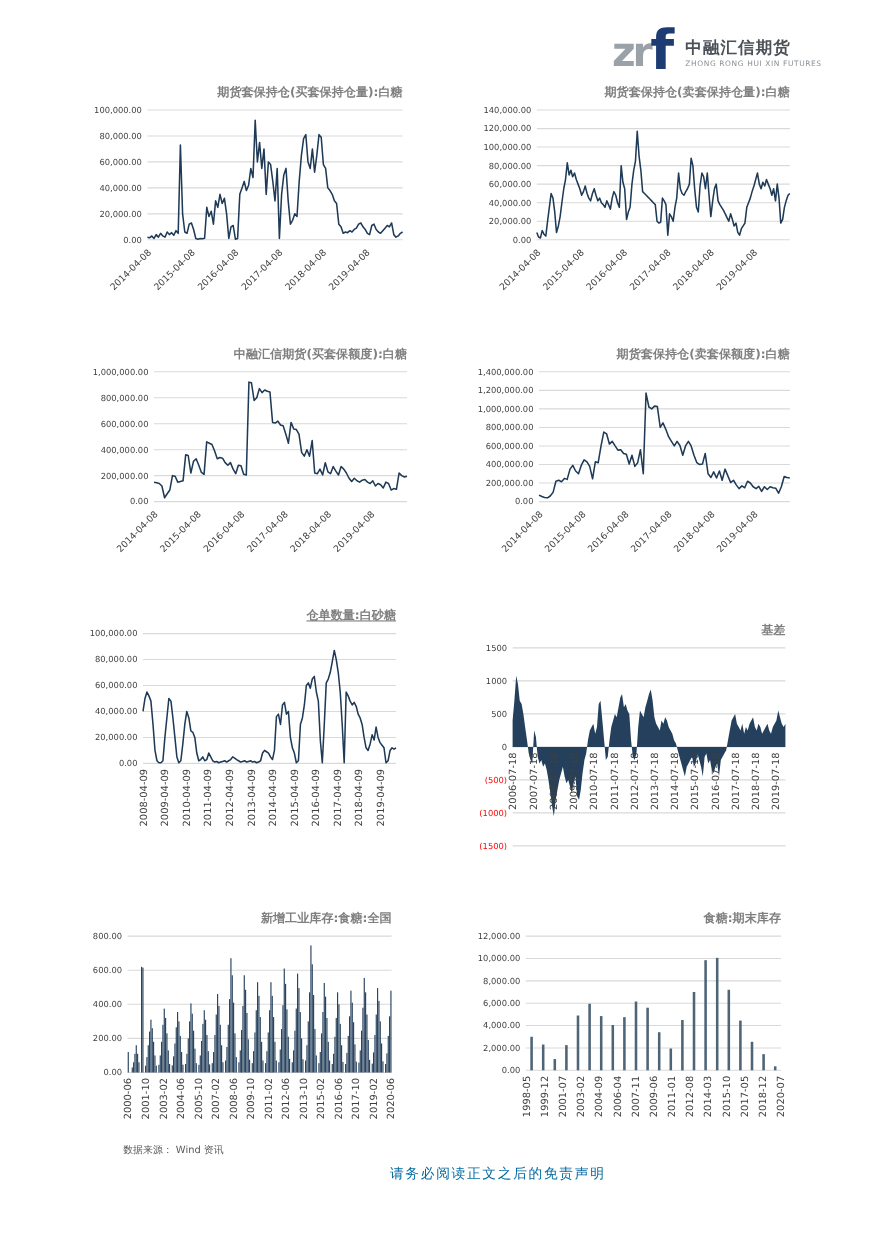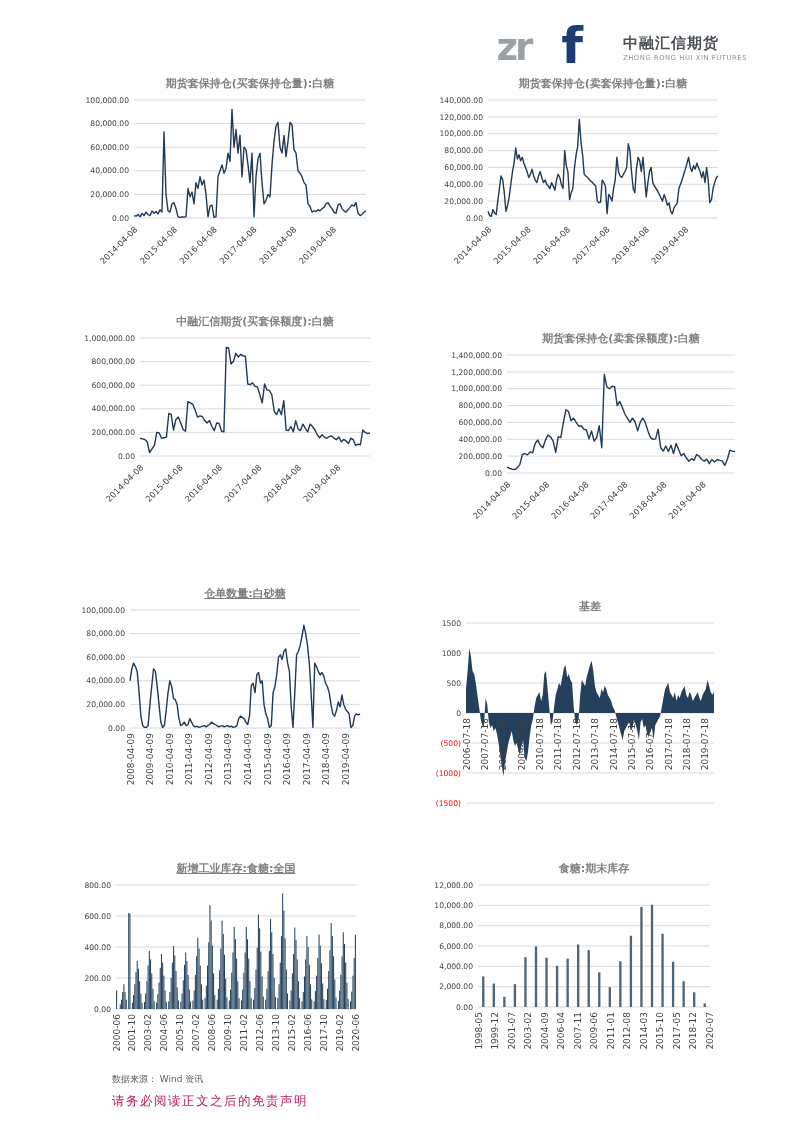--- a/index.html
+++ b/index.html
@@ -1,36 +1,36 @@
 <!DOCTYPE html>
 <html><head>
 <meta charset="utf-8">
 <style>
   * { box-sizing: border-box; }
   html,body { margin:0; padding:0; background:#ffffff; }
   body { width:793px; height:1122px; font-family:"DejaVu Sans","Liberation Sans",sans-serif; }
   .page { position:relative; width:793px; height:1122px; overflow:hidden; background:#fff; }
 
   header { display:flex; justify-content:flex-end; padding:16px 46px 0 0; height:62px; }
-  .logo { display:flex; align-items:flex-end;gap:30px; }
+  .logo { display:flex; align-items:flex-end; }
   .logo-zr { color:#9ba1a8; font-size:37px; font-weight:bold; line-height:0.72; letter-spacing:-3px; }
   .logo-f  { color:#1e3c74; font-size:50px; font-weight:bold; line-height:0.62; margin-left:1px; }
   .logo-names { margin-left:10px; }
   .logo-cn { font-size:15px; font-weight:bold; color:#4c5158; letter-spacing:1px; line-height:1; }
   .logo-en { font-size:6.8px; color:#8a9097; letter-spacing:0.55px; margin-top:3px; }
 
   .charts { display:grid; grid-template-columns:330px 330px; column-gap:18px; row-gap:44px; padding:14px 0 0 76px; }
   .chart-block { width:330px; }
-  .chart-title { font-weight:bold; color:#7f7f7f; font-size:11px; text-align:center; margin-bottom:1px; white-space:nowrap; }
+  .chart-title { font-weight:bold; color:#7f7f7f; font-size:11px; text-align:right; margin-bottom:1px; white-space:nowrap; }
   .plot svg { display:block; }
   .plot text { font-family:"DejaVu Sans","Liberation Sans",sans-serif; }
 
   footer { padding:16px 0 0 112px; }
   .source { font-size:9px; color:#595959; }
-  .disclaimer { font-size:12.5px; color:#be185d; margin-top:7px; letter-spacing:1.5px; }
+  .disclaimer { font-size:12.5px; color:#0369a1; margin-top:7px; letter-spacing:1.5px;text-align:center; }
 </style>
 </head>
 <body>
 
 <div class="page">
 
   <header>
     <div class="logo">
       <span class="logo-zr">zr</span>
       <span class="logo-f">f</span>
@@ -117,21 +117,21 @@
             <polyline points="64.0,108.3 66.4,108.9 68.8,109.5 71.2,111.8 73.6,122.5 76.0,118.9 78.4,115.4 80.8,102.4 83.2,103.0 85.6,108.3 88.0,107.7 90.4,107.1 92.8,83.5 95.1,84.1 97.5,100.0 99.9,89.4 102.3,87.1 104.7,93.0 107.1,99.5 109.5,101.2 111.9,71.7 114.3,72.9 116.7,74.1 119.1,80.0 121.5,87.1 123.9,85.9 126.3,86.5 128.7,90.6 131.1,93.0 133.5,90.6 135.9,96.5 138.3,100.6 140.7,93.0 143.1,93.5 145.5,101.2 147.9,101.8 150.3,17.4 152.6,18.0 155.0,34.0 157.4,31.6 159.8,23.3 162.2,26.9 164.6,24.5 167.0,25.7 169.4,26.3 171.8,54.0 174.2,54.6 176.6,52.8 179.0,56.4 181.4,57.0 183.8,64.6 186.2,72.9 188.6,54.0 191.0,59.9 193.4,60.5 195.8,64.6 198.2,81.2 200.6,84.7 203.0,78.8 205.4,84.7 207.8,70.5 210.1,100.0 212.5,100.6 214.9,96.5 217.3,101.8 219.7,90.6 222.1,98.9 224.5,100.6 226.9,94.1 229.3,98.3 231.7,101.8 234.1,94.1 236.5,96.5 238.9,100.0 241.3,104.8 243.7,107.7 246.1,104.8 248.5,107.1 250.9,108.3 253.3,106.5 255.7,105.9 258.1,108.3 260.5,109.5 262.9,107.1 265.3,111.8 267.6,109.5 270.0,110.7 272.4,113.6 274.8,108.3 277.2,109.5 279.6,115.4 282.0,114.2 284.4,114.8 286.8,100.0 289.2,102.4 291.6,103.6 294.0,103.0" fill="none" stroke="#1f3a56" stroke-width="1.4" stroke-linejoin="round"></polyline>
             <text x="68.0" y="138" text-anchor="end" font-size="8.4" fill="#404040" transform="rotate(-45 68.0 138)">2014-04-08</text>
             <text x="107.4" y="138" text-anchor="end" font-size="8.4" fill="#404040" transform="rotate(-45 107.4 138)">2015-04-08</text>
             <text x="146.8" y="138" text-anchor="end" font-size="8.4" fill="#404040" transform="rotate(-45 146.8 138)">2016-04-08</text>
             <text x="186.3" y="138" text-anchor="end" font-size="8.4" fill="#404040" transform="rotate(-45 186.3 138)">2017-04-08</text>
             <text x="225.7" y="138" text-anchor="end" font-size="8.4" fill="#404040" transform="rotate(-45 225.7 138)">2018-04-08</text>
             <text x="265.1" y="138" text-anchor="end" font-size="8.4" fill="#404040" transform="rotate(-45 265.1 138)">2019-04-08</text>
           </svg>
         </div>
     </figure>
-    <figure class="chart-block" style="margin:17px">
+    <figure class="chart-block" style="margin:0">
       <figcaption class="chart-title" style="padding-left: 66px; width: 294px;">期货套保持仓(卖套保额度):白糖</figcaption>
       <div class="plot">
           <svg width="302" height="178" viewBox="0 0 302 178" font-family="DejaVu Sans, Liberation Sans, sans-serif">
             <line x1="66" y1="126.0" x2="294" y2="126.0" stroke="#d9d9d9" stroke-width="1"></line>
             <text x="61" y="128.6" text-anchor="end" font-size="7.6" fill="#404040">0.00</text>
             <line x1="66" y1="109.1" x2="294" y2="109.1" stroke="#d9d9d9" stroke-width="1"></line>
             <text x="61" y="111.7" text-anchor="end" font-size="7.6" fill="#404040">200,000.00</text>
             <line x1="66" y1="92.3" x2="294" y2="92.3" stroke="#d9d9d9" stroke-width="1"></line>
             <text x="61" y="94.9" text-anchor="end" font-size="7.6" fill="#404040">400,000.00</text>
             <line x1="66" y1="75.4" x2="294" y2="75.4" stroke="#d9d9d9" stroke-width="1"></line>
@@ -216,21 +216,21 @@
             <text x="192.5" y="103.0" text-anchor="end" font-size="9" fill="#404040" transform="rotate(-90 192.5 103.0)">2014-07-18</text>
             <text x="210.9" y="103.0" text-anchor="end" font-size="9" fill="#404040" transform="rotate(-90 210.9 103.0)">2015-07-18</text>
             <text x="229.3" y="103.0" text-anchor="end" font-size="9" fill="#404040" transform="rotate(-90 229.3 103.0)">2016-07-18</text>
             <text x="247.6" y="103.0" text-anchor="end" font-size="9" fill="#404040" transform="rotate(-90 247.6 103.0)">2017-07-18</text>
             <text x="266.0" y="103.0" text-anchor="end" font-size="9" fill="#404040" transform="rotate(-90 266.0 103.0)">2018-07-18</text>
             <text x="284.4" y="103.0" text-anchor="end" font-size="9" fill="#404040" transform="rotate(-90 284.4 103.0)">2019-07-18</text>
           </svg>
         </div>
     </figure>
     <figure class="chart-block" style="margin:0">
-      <figcaption class="chart-title" style="padding-left: 40px; width: 280px; text-decoration: underline;">新增工业库存:食糖:全国</figcaption>
+      <figcaption class="chart-title" style="padding-left: 40px; width: 280px;">新增工业库存:食糖:全国</figcaption>
       <div class="plot">
           <svg width="288" height="180" viewBox="0 0 288 180" font-family="DejaVu Sans, Liberation Sans, sans-serif">
             <line x1="40" y1="132.0" x2="280" y2="132.0" stroke="#d9d9d9" stroke-width="1"></line>
             <text x="35" y="134.6" text-anchor="end" font-size="7.6" fill="#404040">0.00</text>
             <line x1="40" y1="101.0" x2="280" y2="101.0" stroke="#d9d9d9" stroke-width="1"></line>
             <text x="35" y="103.6" text-anchor="end" font-size="7.6" fill="#404040">200.00</text>
             <line x1="40" y1="70.0" x2="280" y2="70.0" stroke="#d9d9d9" stroke-width="1"></line>
             <text x="35" y="72.6" text-anchor="end" font-size="7.6" fill="#404040">400.00</text>
             <line x1="40" y1="39.0" x2="280" y2="39.0" stroke="#d9d9d9" stroke-width="1"></line>
             <text x="35" y="41.6" text-anchor="end" font-size="7.6" fill="#404040">600.00</text>

